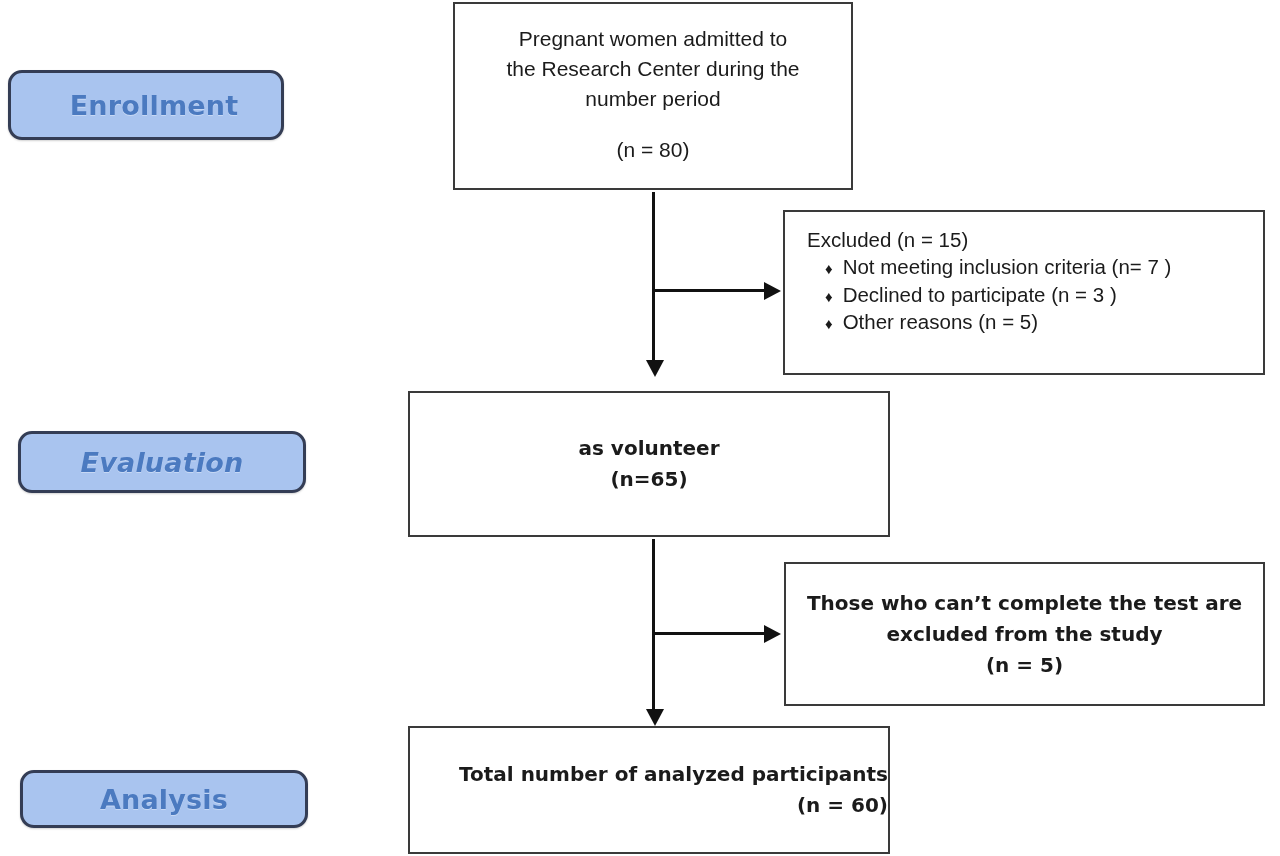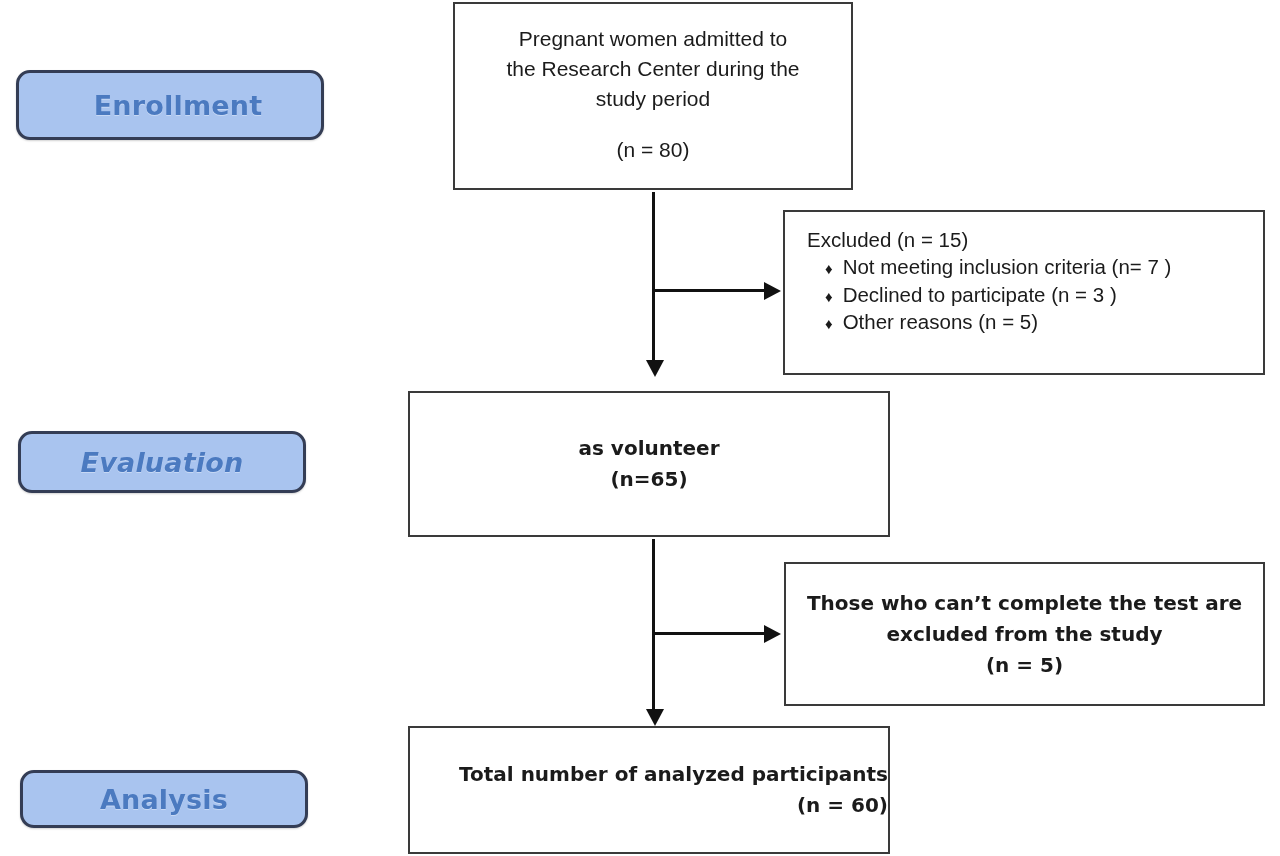--- a/index.html
+++ b/index.html
@@ -33,21 +33,21 @@
   .stage-pill .stage-label {
     font-family: "DejaVu Sans", sans-serif;
     font-weight: bold;
     font-size: 27px;
     letter-spacing: 0.2px;
     color: #4b7ac0;
     text-shadow: 0 1px 0 rgba(255,255,255,0.35);
     white-space: nowrap;
   }
 
-  #pill-enrollment { left: 16px;  top: 70px;  width: 308px; height: 70px; padding-left: 16px; }
+  #pill-enrollment { left: 8px;  top: 70px;  width: 276px; height: 70px; padding-left: 16px; }
   #pill-evaluation { left: 18px; top: 431px; width: 288px; height: 62px; font-style: italic; }
   #pill-analysis   { left: 20px; top: 770px; width: 288px; height: 58px; }
 
   
   .flow-box {
     position: absolute;
     box-sizing: border-box;
     background: #ffffff;
     border: 2.5px solid #3a3a3a;
     display: flex;
@@ -158,21 +158,21 @@
     <span class="stage-label">Evaluation</span>
   </div>
 
   <div class="stage-pill" id="pill-analysis">
     <span class="stage-label">Analysis</span>
   </div>
 
   <div class="flow-box face-a" id="box-admitted">
     <div class="box-line">Pregnant women admitted to</div>
     <div class="box-line">the Research Center during the</div>
-    <div class="box-line">study period</div>
+    <div class="box-line">number period</div>
     <div class="spacer-line"></div>
     <div class="box-line">(n = 80)</div>
   </div>
 
   <div class="flow-box face-a" id="box-excluded">
     <div class="box-line">Excluded (n = 15)</div>
 
     <div class="box-line bullet-row">
       <span class="bullet-mark">♦</span>
       <span>Not meeting inclusion criteria (n= 7 )</span>

